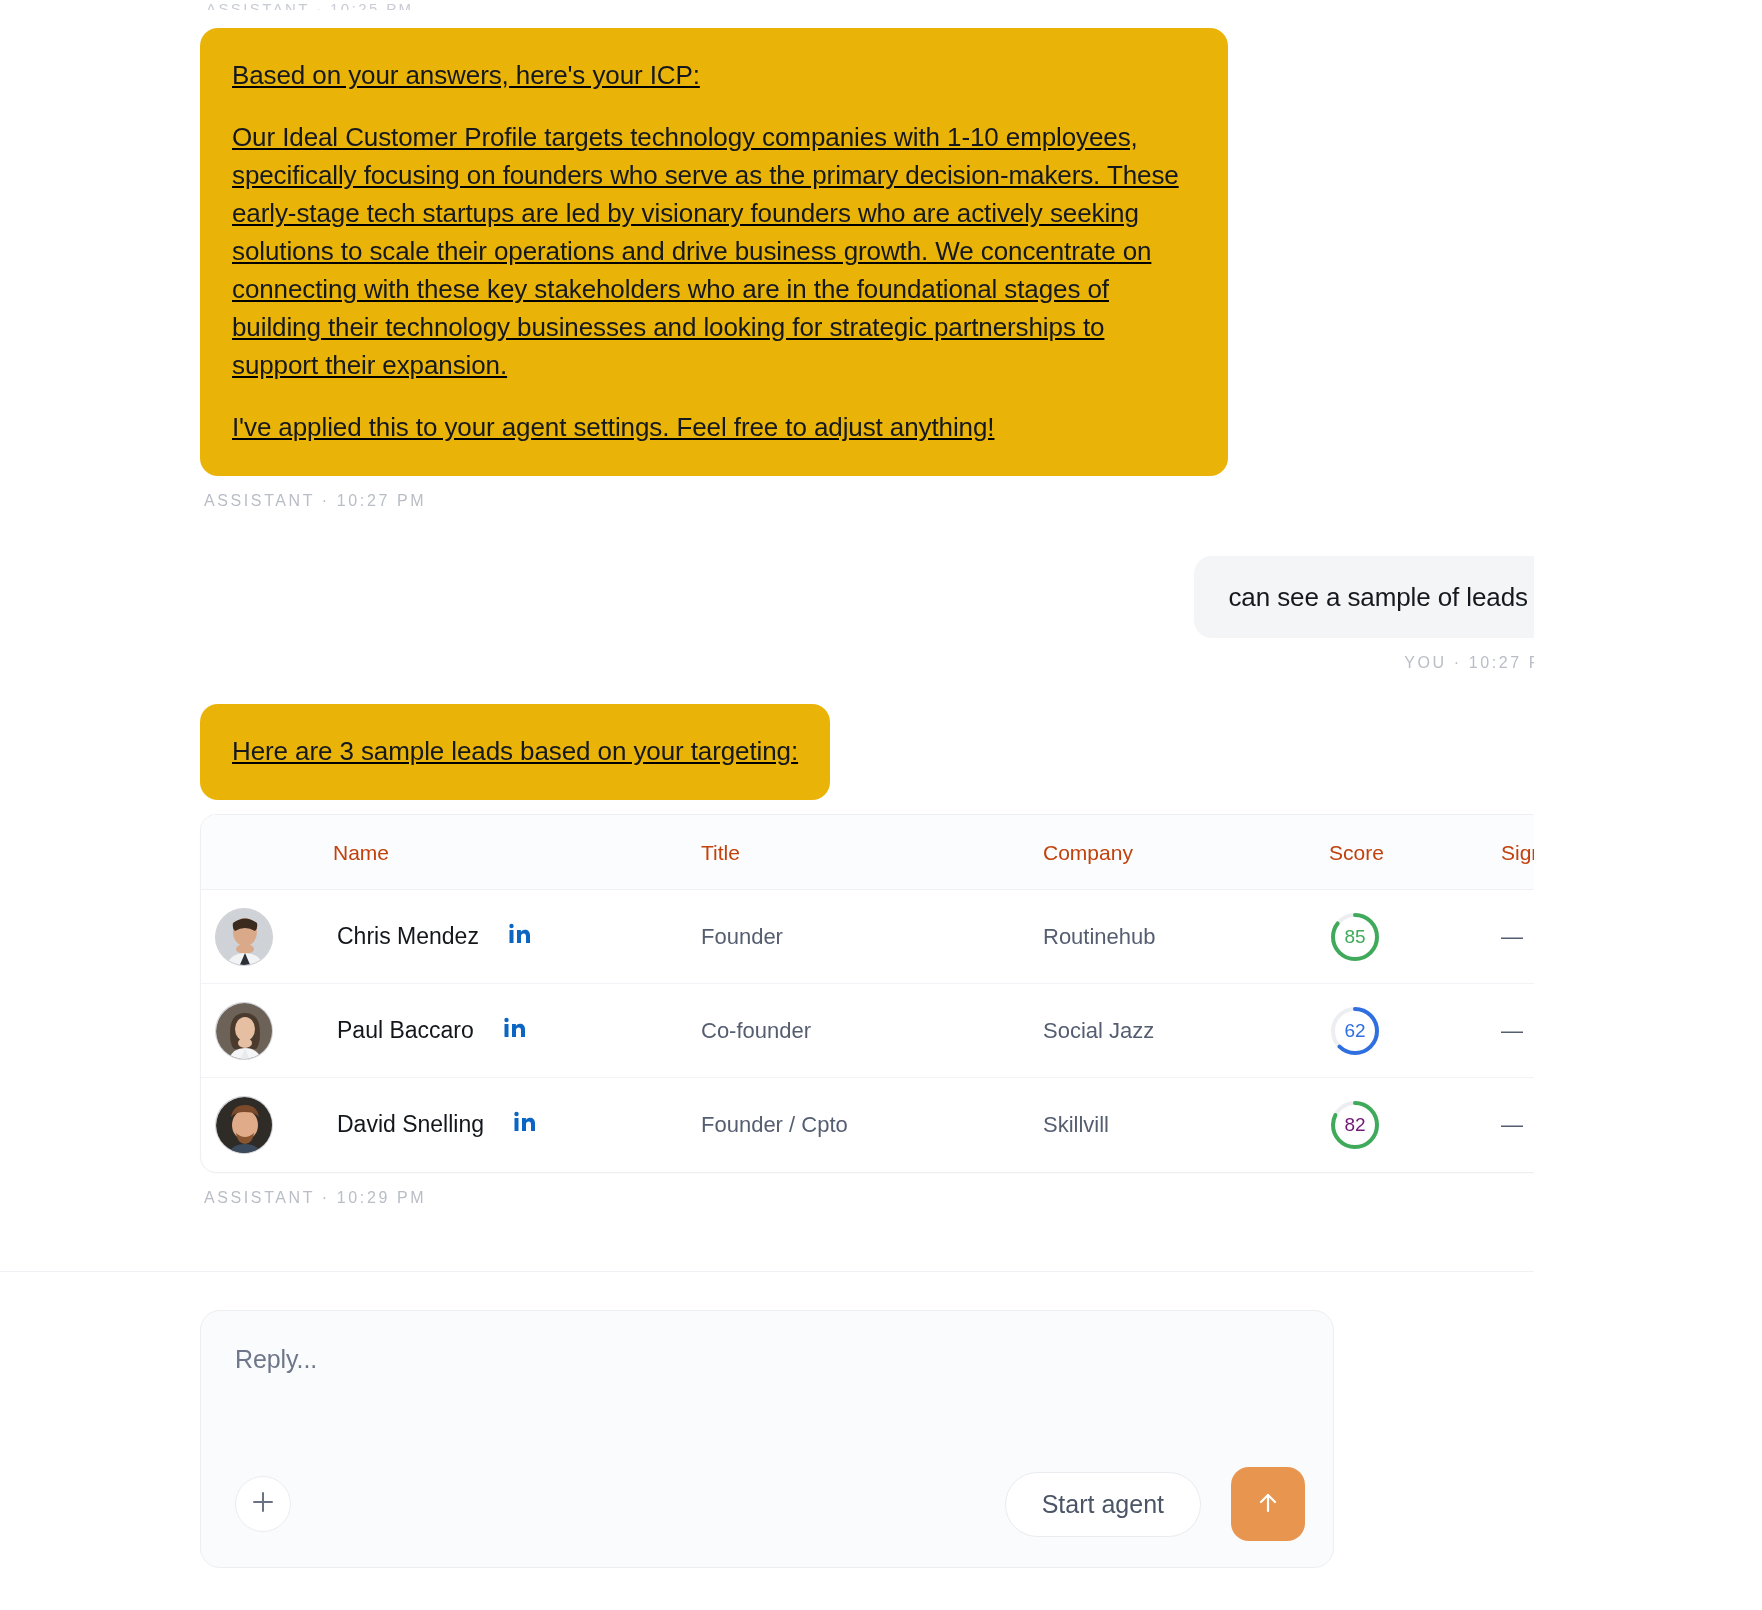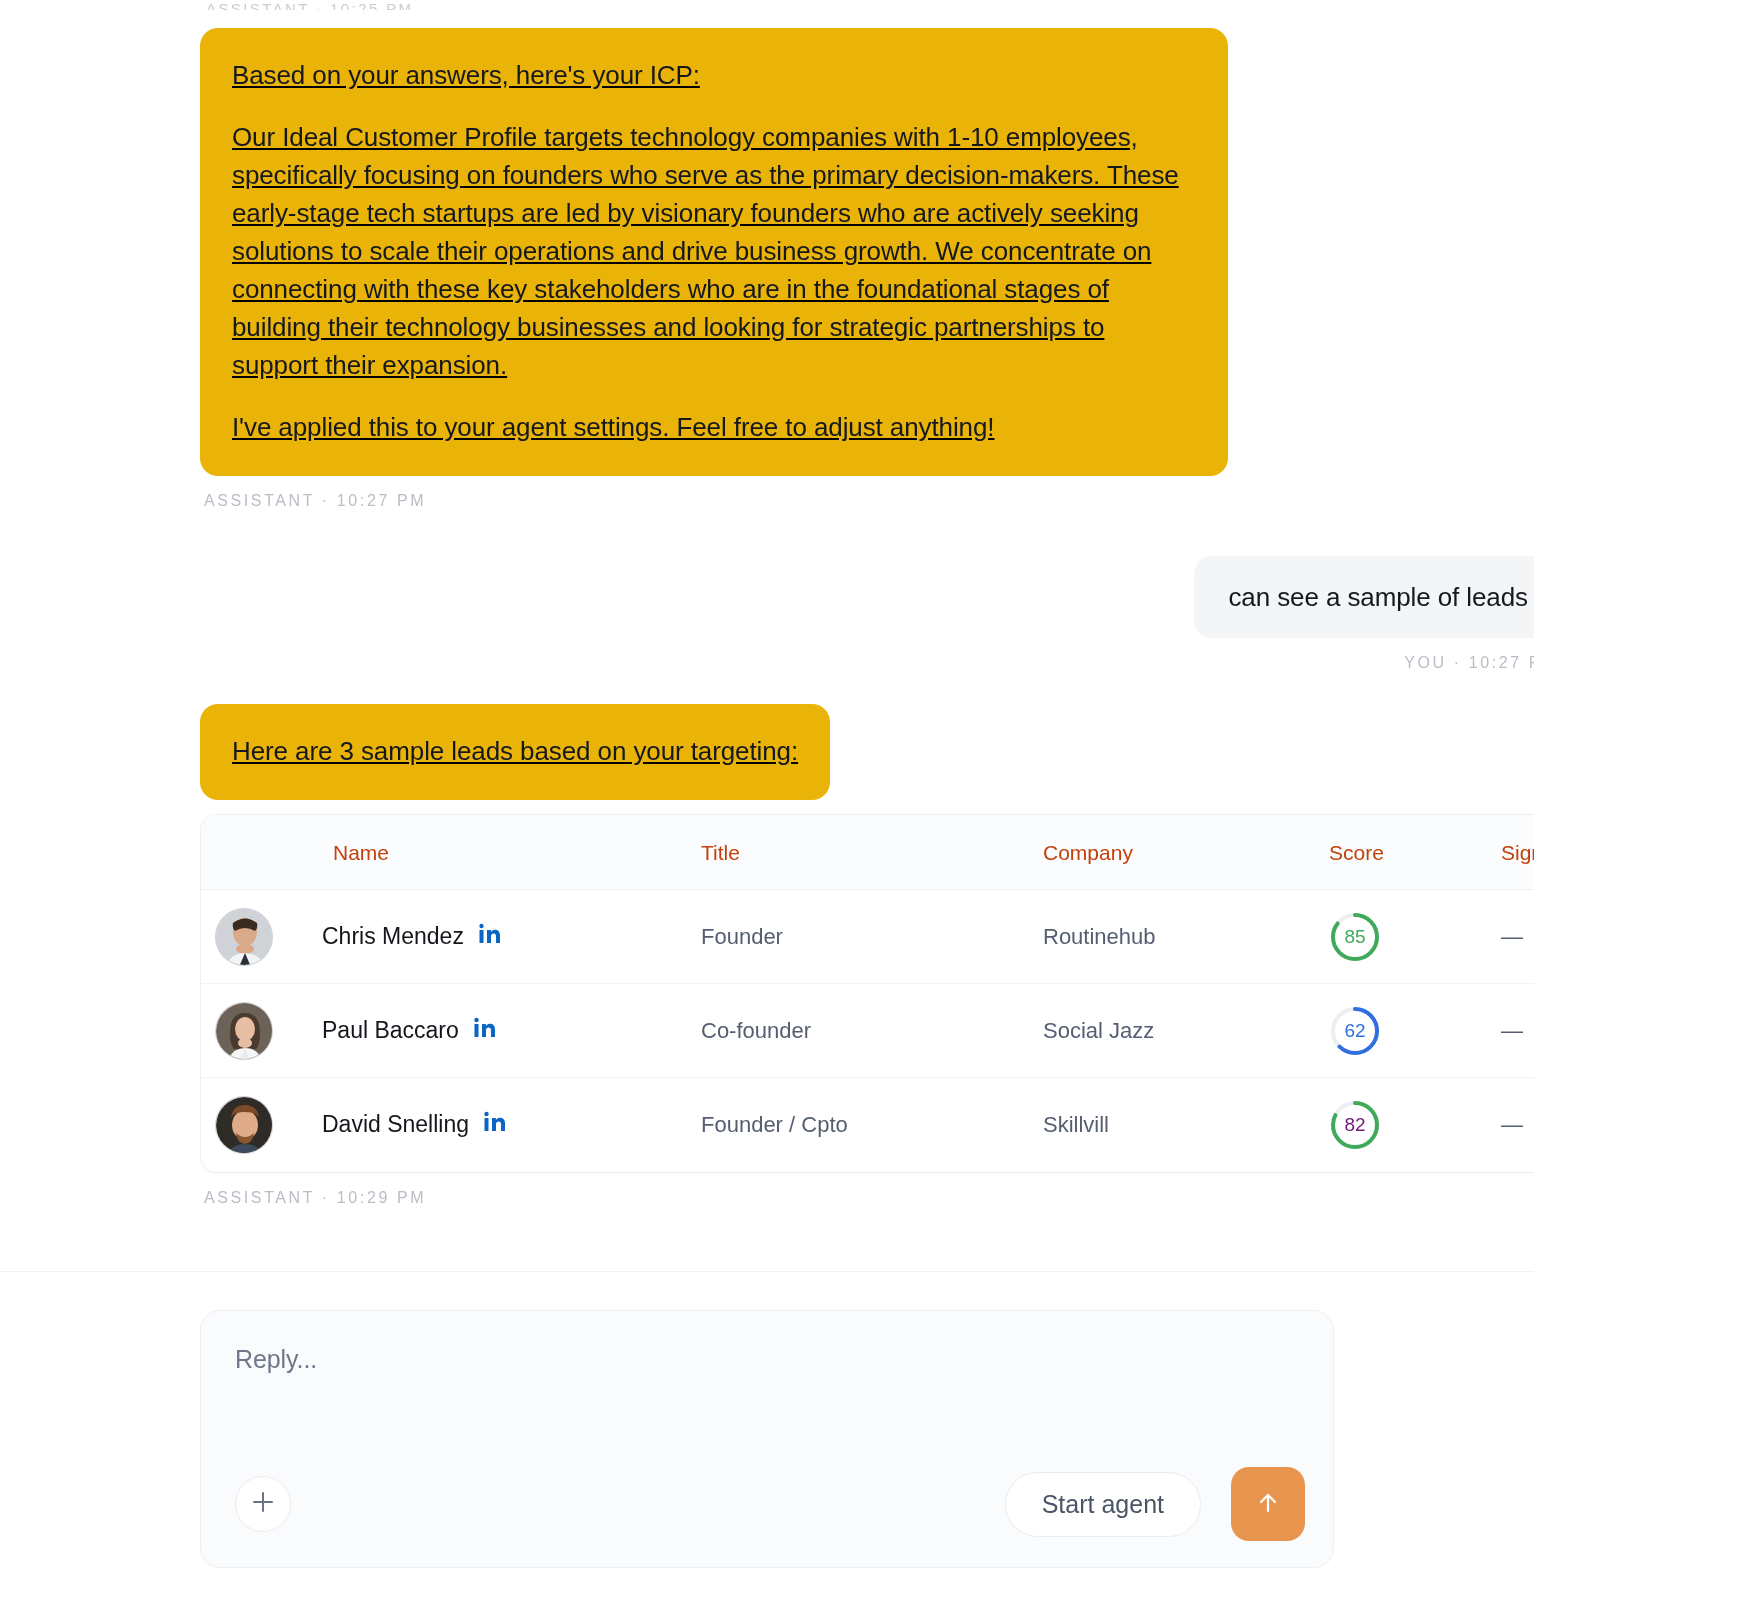--- a/index.html
+++ b/index.html
@@ -108,21 +108,21 @@
   table.leads tbody td {
     padding: 0;
     border-bottom: 1px solid #f1f3f6;
     height: 94px;
     vertical-align: middle;
     font-size: 22px;
     color: #555e71;
   }
   table.leads tbody tr:last-child td { border-bottom: none; }
 
-  .name-cell { display: flex; align-items: center; gap: 3px; padding-left: 14px; }
+  .name-cell { display: flex; align-items: center; gap: 18px; padding-left: 14px; }
   .avatar {
     width: 58px; height: 58px;
     border-radius: 50%;
     flex: 0 0 58px;
     overflow: hidden;
     position: relative;
     background: #d7d9dd;
     border: 1px solid rgba(0,0,0,0.04);
   }
   .avatar svg { display: block; width: 58px; height: 58px; }

